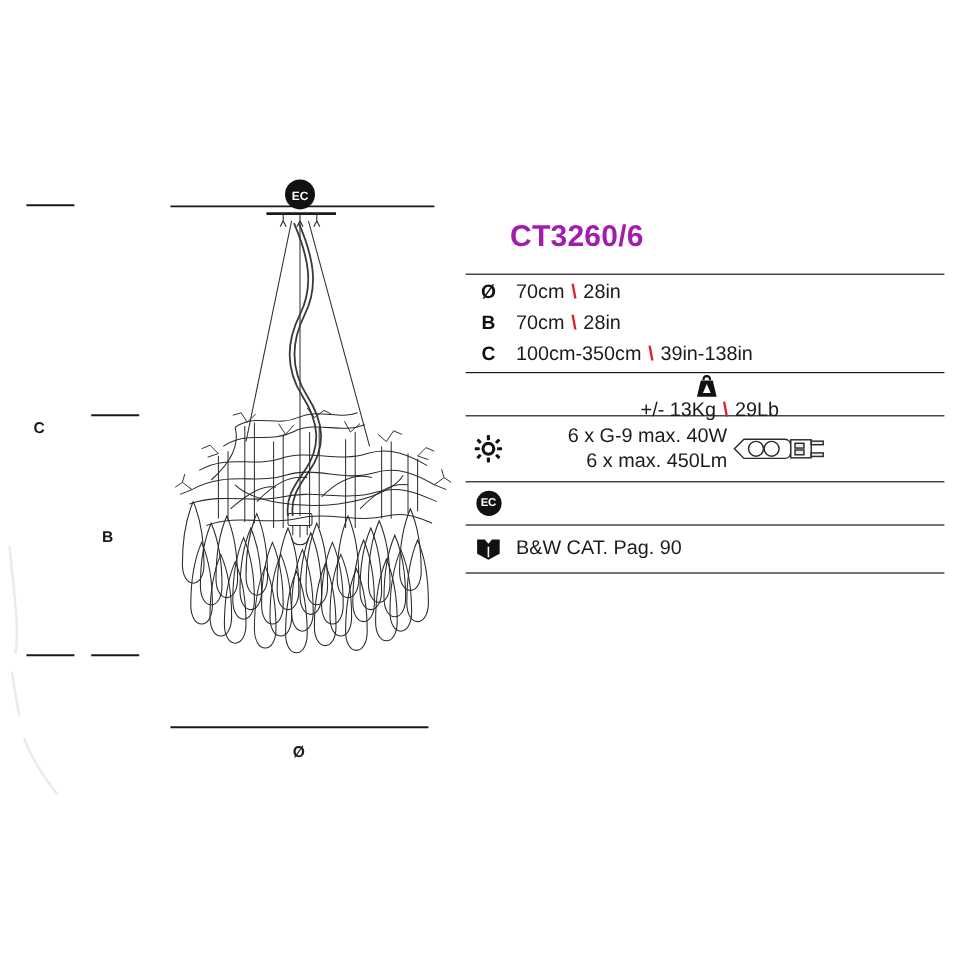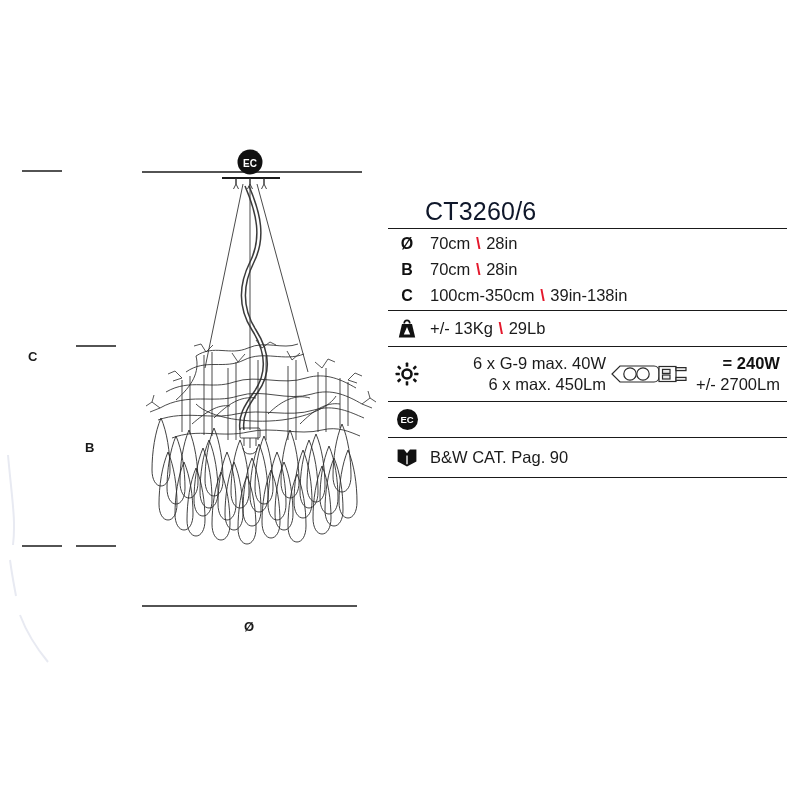--- a/index.html
+++ b/index.html
@@ -48,25 +48,25 @@
     position: absolute;
     left: 388px;
     top: 0;
     width: 412px;
     height: 800px;
   }
 
   #product-title {
     position: absolute;
     left: 37px;
-    top: 197px;
+    top: 183px;
     font-size: 25px;
-    font-weight: 400;
+    font-weight: 700;
     letter-spacing: 0.2px;
-    color: #0f172a;
+    color: #a21caf;
     white-space: nowrap;
   }
 
   #spec-table {
     position: absolute;
     left: 0px;
     top: 228px;
     width: 399px;
     border-top: 1.6px solid #1a1a1a;
   }
@@ -126,21 +126,21 @@
     font-weight: 700;
     color: #111111;
   }
   .dimension-val {
     font-size: 16.5px;
     color: #1b1b1b;
     white-space: nowrap;
     padding-left: 6px;
   }
 
-  #row-weight { height: 36px; }
+  #row-weight { height: 36px; flex-direction: column; }
 
   
   #row-lamp {
     height: 55px;
     position: relative;
     text-align: right;
   }
   #lamp-spec-text {
     width: 176px;
     min-width: 176px;
@@ -414,24 +414,20 @@
             <circle cx="33" cy="15" r="6.2"></circle>
             <rect x="49" y="7.5" width="17" height="15"></rect>
             <rect x="52.5" y="10.4" width="7.5" height="4.0" fill="#e9e9e9"></rect>
             <rect x="52.5" y="16.0" width="7.5" height="4.0" fill="#e9e9e9"></rect>
             <rect x="66" y="8.6" width="10" height="3.0" fill="#e9e9e9"></rect>
             <rect x="66" y="18.4" width="10" height="3.0" fill="#e9e9e9"></rect>
           </g>
         </svg>
       </div>
 
-      <div id="lamp-totals">
-        <div id="lamp-total-watt">= 240W</div>
-        <div id="lamp-total-lumen">+/- 2700Lm</div>
-      </div>
     </div>
 
     <div class="spec-row" id="row-connection-position">
       <div class="spec-icon">
         <div class="ec-badge">EC</div>
       </div>
     </div>
 
 
 

